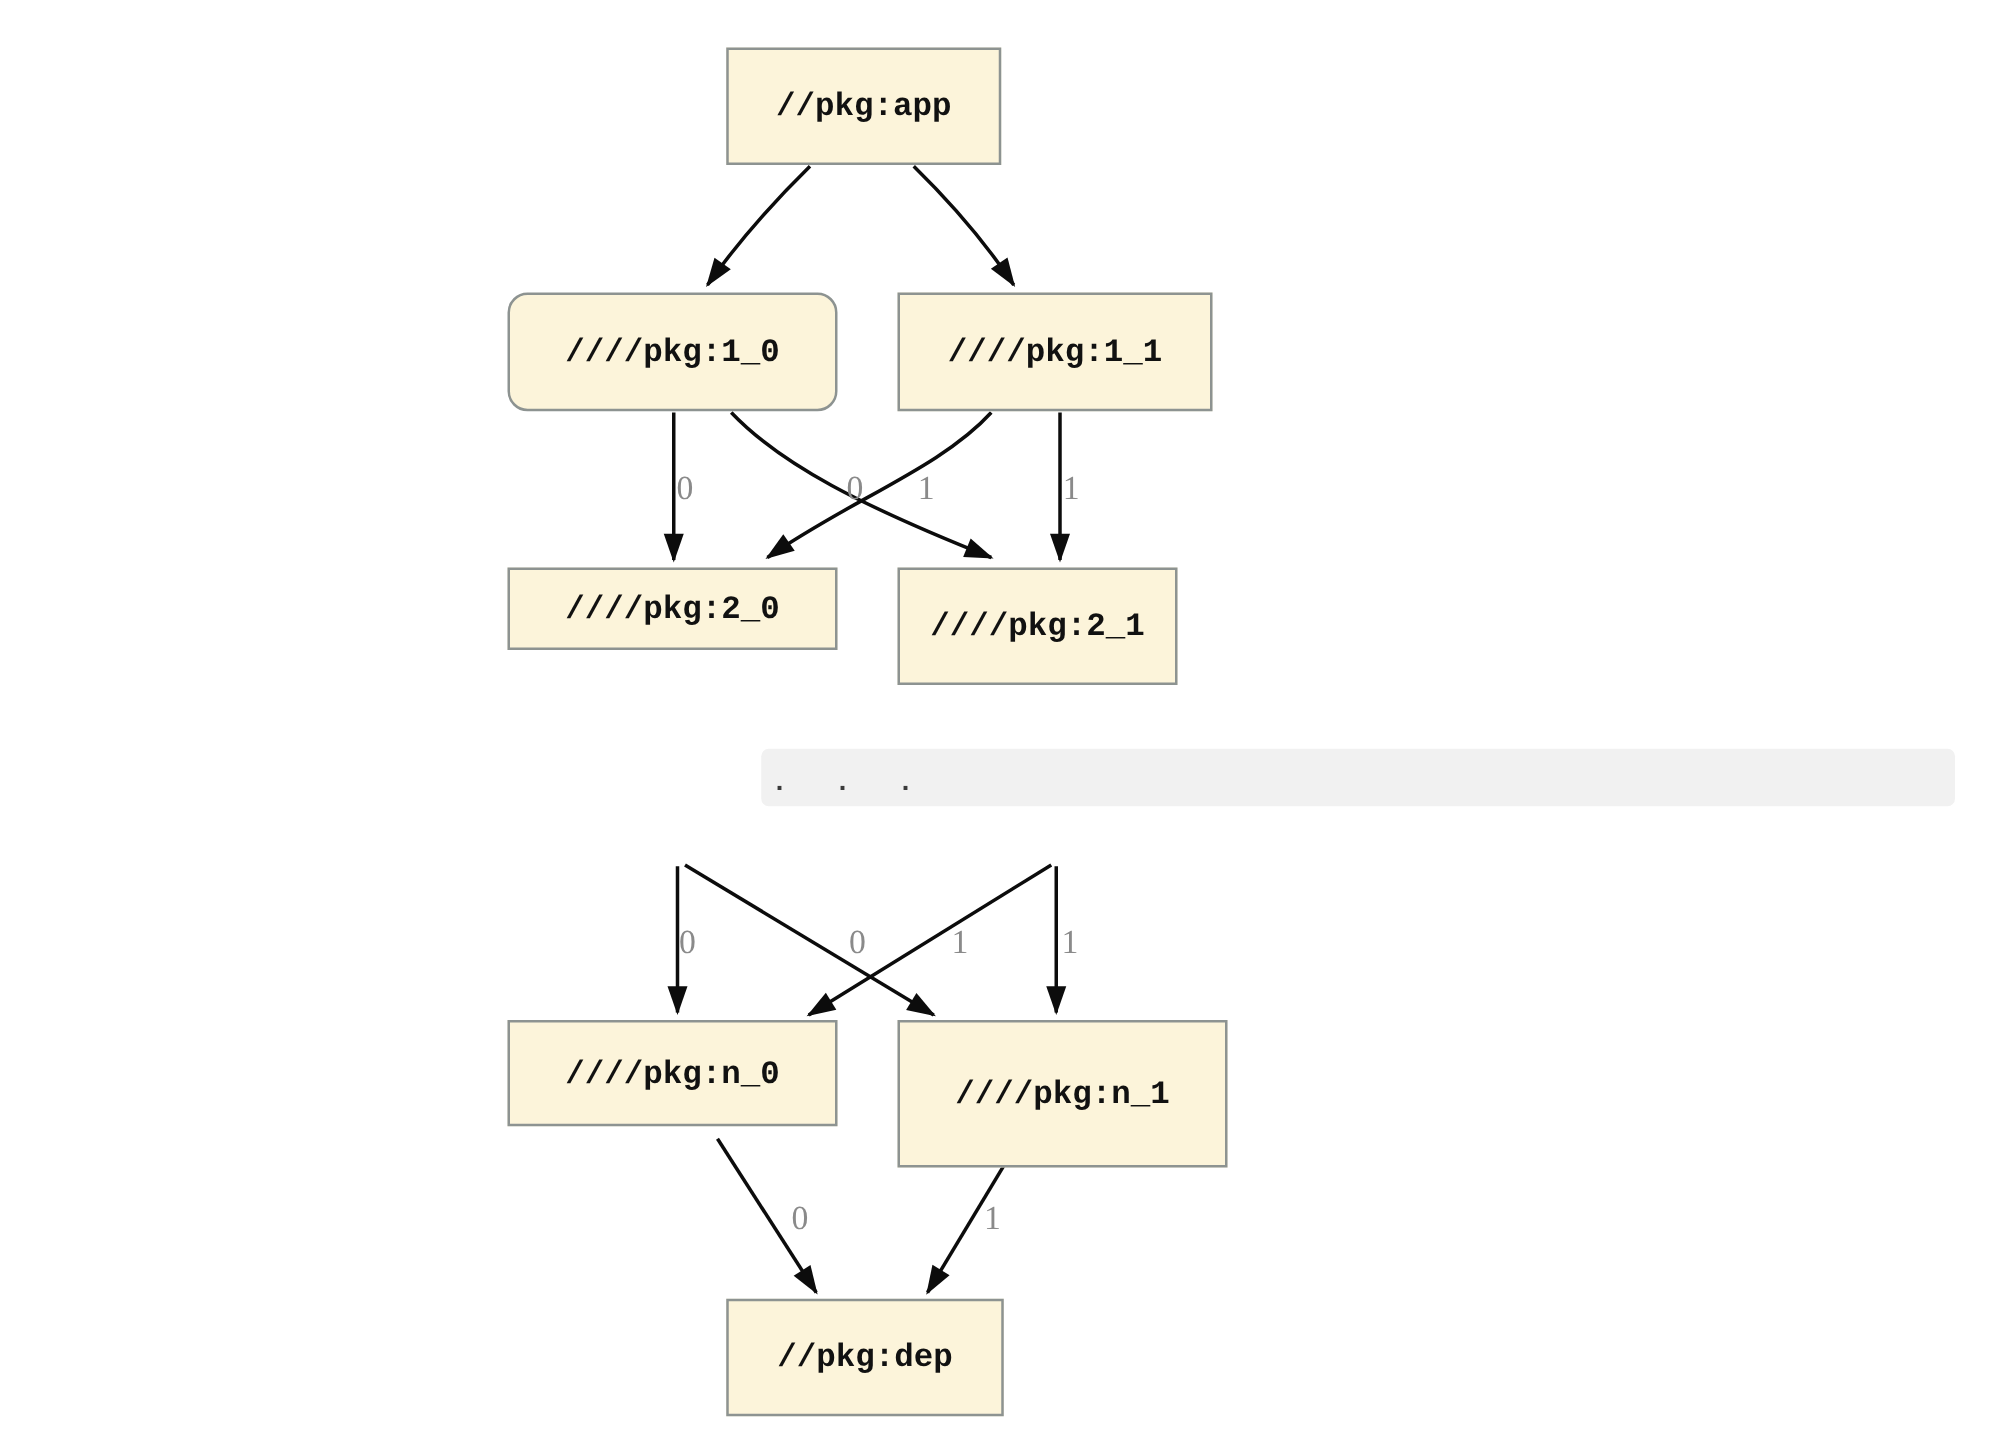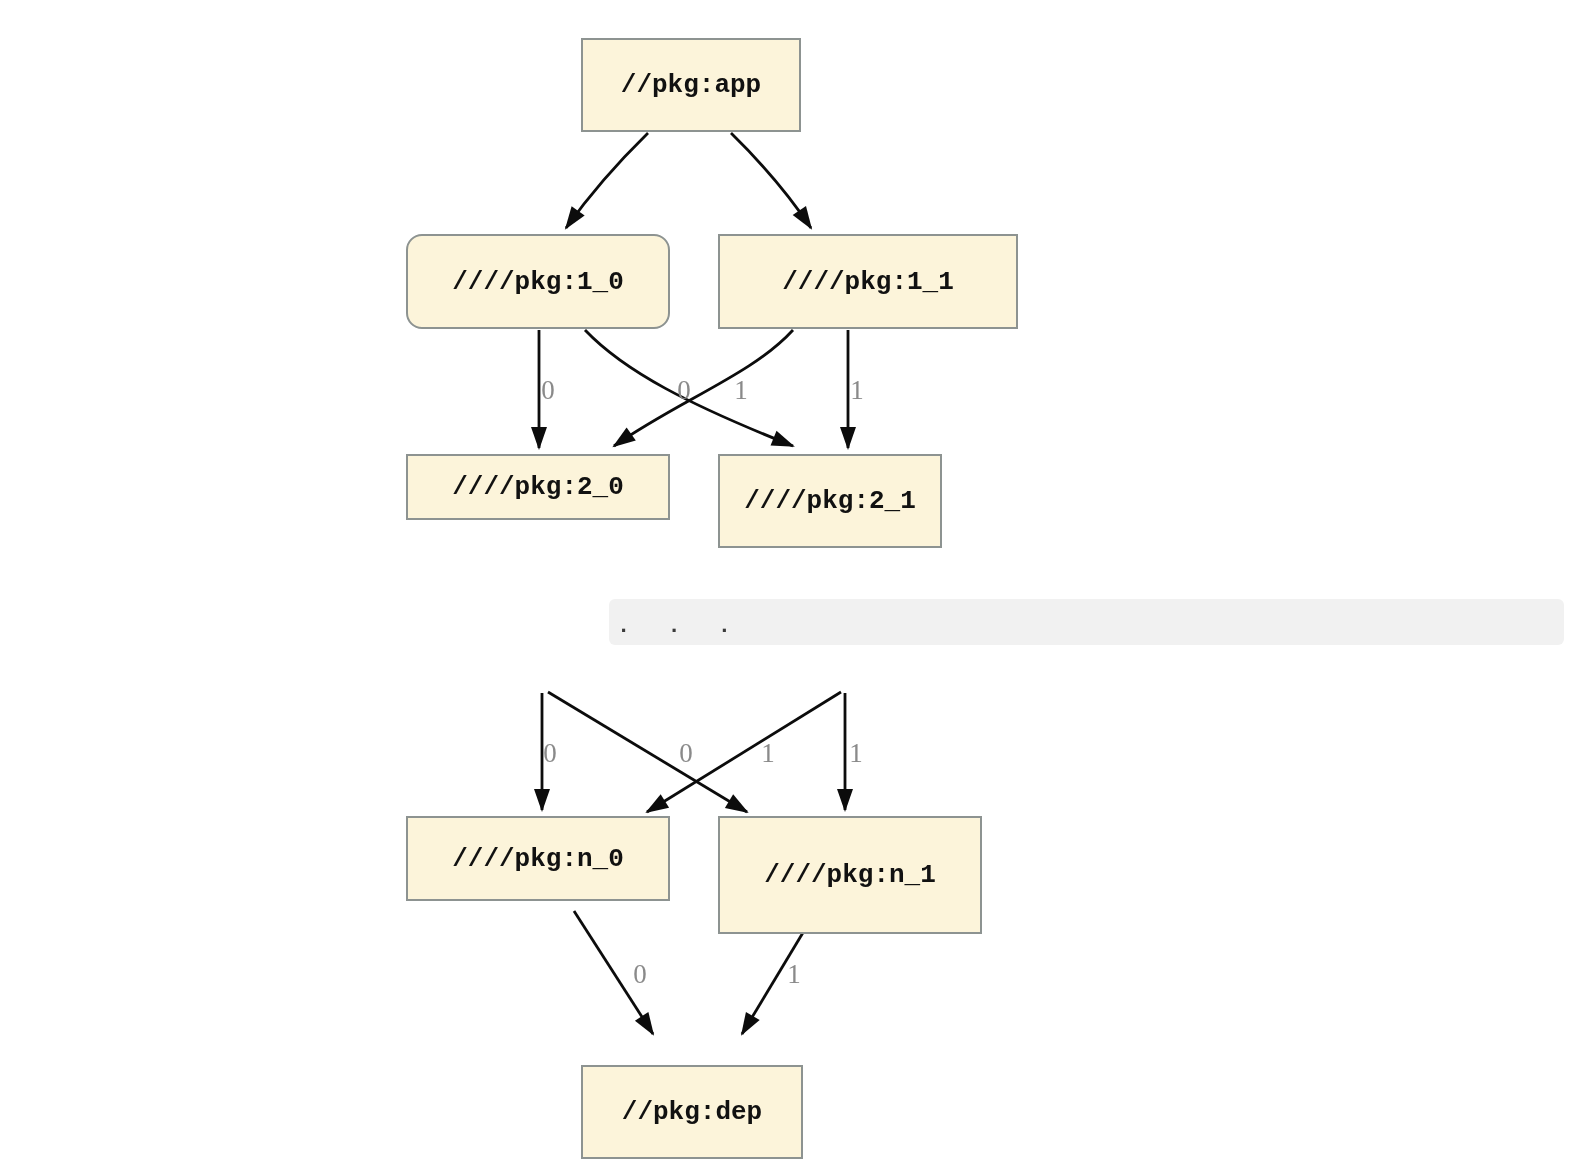--- a/index.html
+++ b/index.html
@@ -99,23 +99,23 @@
       <path d="M574,911 L653,1034" class="edge"></path>
       <polygon points="2,0 -21,8 -21,-8" transform="translate(653,1034) rotate(57.3)" class="arrowhead"></polygon>
       <text x="640" y="983" class="edge-label">0</text>
       <path d="M816,911 L742,1034" class="edge"></path>
       <polygon points="2,0 -21,8 -21,-8" transform="translate(742,1034) rotate(121)" class="arrowhead"></polygon>
       <text x="794" y="983" class="edge-label">1</text>
     </svg>
   <div id="nodes">
       <div class="node" style="left: 581px; top: 38px; width: 220px; height: 94px;">//pkg:app</div>
       <div class="node" style="left: 406px; top: 234px; width: 264px; height: 95px; border-radius: 16px;">////pkg:1_0</div>
-      <div class="node" style="left: 718px; top: 234px; width: 300px; height: 95px;">////pkg:1_1</div>
+      <div class="node" style="left: 718px; top: 234px; width: 252px; height: 95px;">////pkg:1_1</div>
       <div class="node" style="left: 406px; top: 454px; width: 264px; height: 66px;">////pkg:2_0</div>
       <div class="node" style="left: 718px; top: 454px; width: 224px; height: 94px;">////pkg:2_1</div>
       <div class="node" style="left: 406px; top: 816px; width: 264px; height: 85px;">////pkg:n_0</div>
       <div class="node" style="left: 718px; top: 816px; width: 264px; height: 118px;">////pkg:n_1</div>
-      <div class="node" style="left: 581px; top: 1039px; width: 222px; height: 94px; margin-top: 26px;">//pkg:dep</div>
+      <div class="node" style="left: 581px; top: 1039px; width: 222px; height: 94px;">//pkg:dep</div>
     </div>
   <div class="ellipsis-block" id="ellipsis-block" style="left: 609px; top: 599px; width: 955px; height: 46px;">
     <span>. . .</span>
   </div>
 </div>
 
 </body></html>

